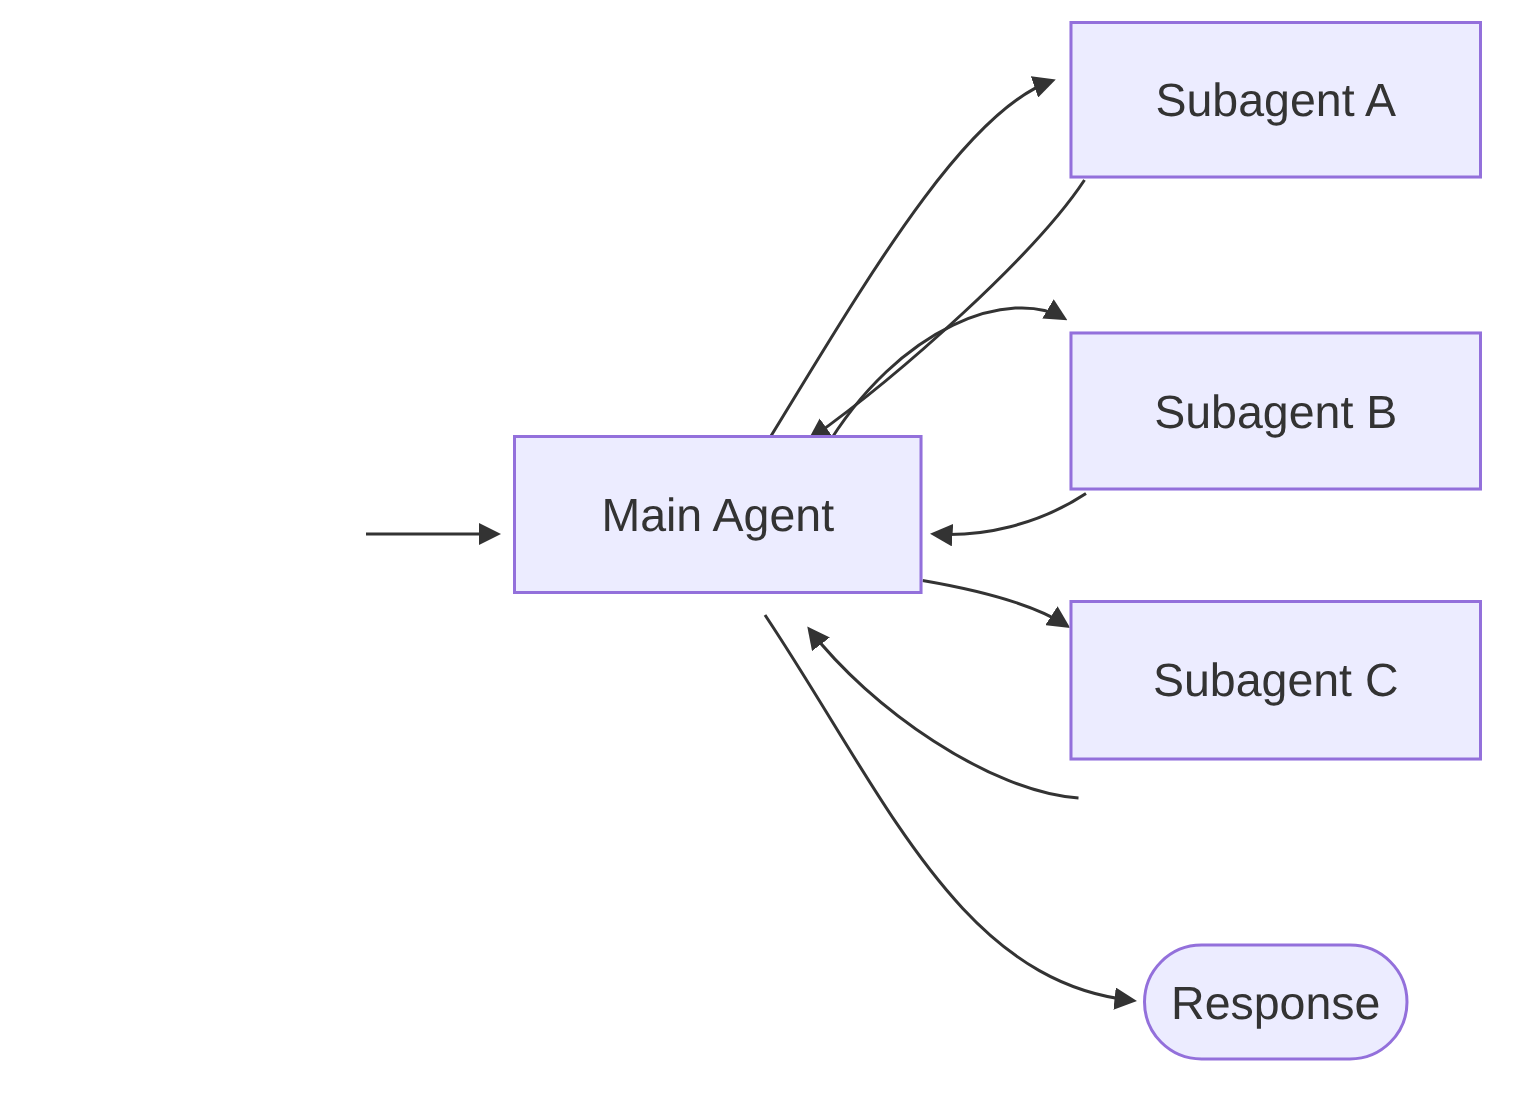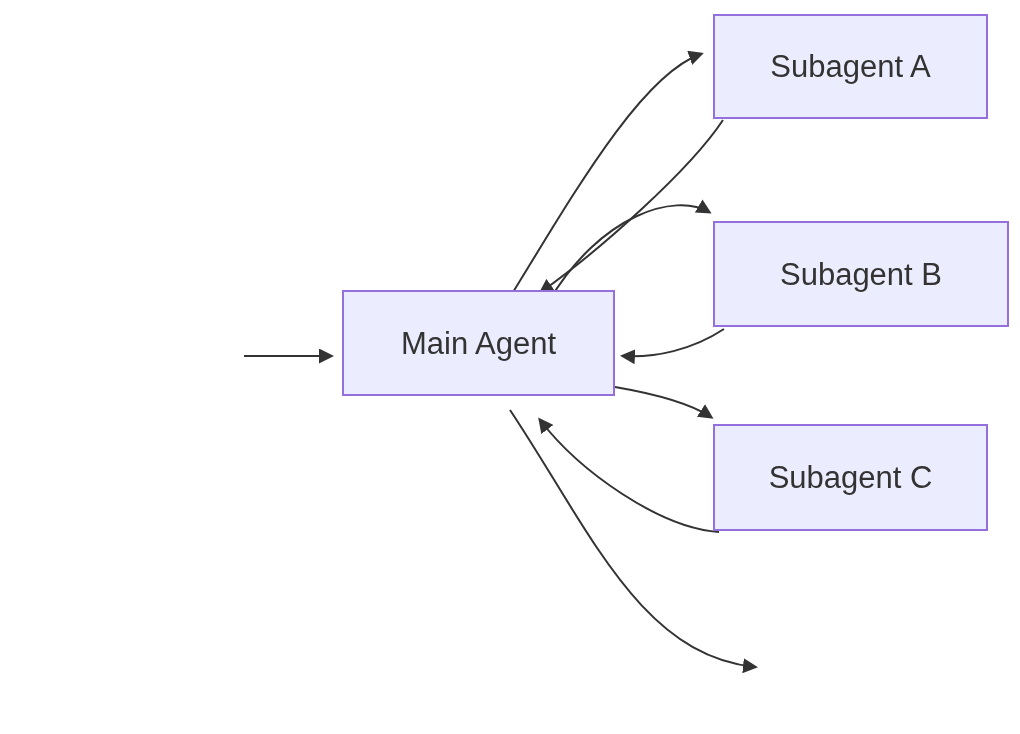--- a/index.html
+++ b/index.html
@@ -40,22 +40,22 @@
     justify-content: center;
     text-align: center;
     white-space: nowrap;
   }
   .node.stadium { border-radius: 39px; }
   .node.rect    { border-radius: 0; }
 
   #node-user-request { left: 15px;  top: 317px; width: 229px; height: 78px; }
   #node-main-agent   { left: 342px; top: 290px; width: 273px; height: 106px; }
   #node-subagent-a   { left: 713px; top: 14px;  width: 275px; height: 105px; }
-  #node-subagent-b   { left: 713px; top: 221px; width: 296px; height: 106px; }
-  #node-subagent-c   { left: 713px; top: 424px; width: 275px; height: 107px; }
+  #node-subagent-b   { left: 713px; top: 221px; width: 275px; height: 106px; }
+  #node-subagent-c   { left: 713px; top: 400px; width: 275px; height: 107px; }
   #node-response     { left: 762px; top: 629px; width: 177px; height: 78px; }
 </style>
 </head>
 <body>
 
 <div id="canvas">
 
   <svg id="edge-layer" width="1020" height="734" viewBox="0 0 1020 734" xmlns="http://www.w3.org/2000/svg">
     <defs>
       <marker id="arrowhead" viewBox="0 0 10 10" refX="8" refY="5" markerWidth="7.5" markerHeight="7.5" orient="auto-start-reverse">
@@ -90,14 +90,17 @@
   </div>
 
   <div id="node-subagent-b" class="node rect">
     <span>Subagent B</span>
   </div>
 
   <div id="node-subagent-c" class="node rect">
     <span>Subagent C</span>
   </div>
 
+  <div id="node-response" class="node stadium">
+    <span>Response</span>
+  </div>
 
 </div>
 
 </body></html>

